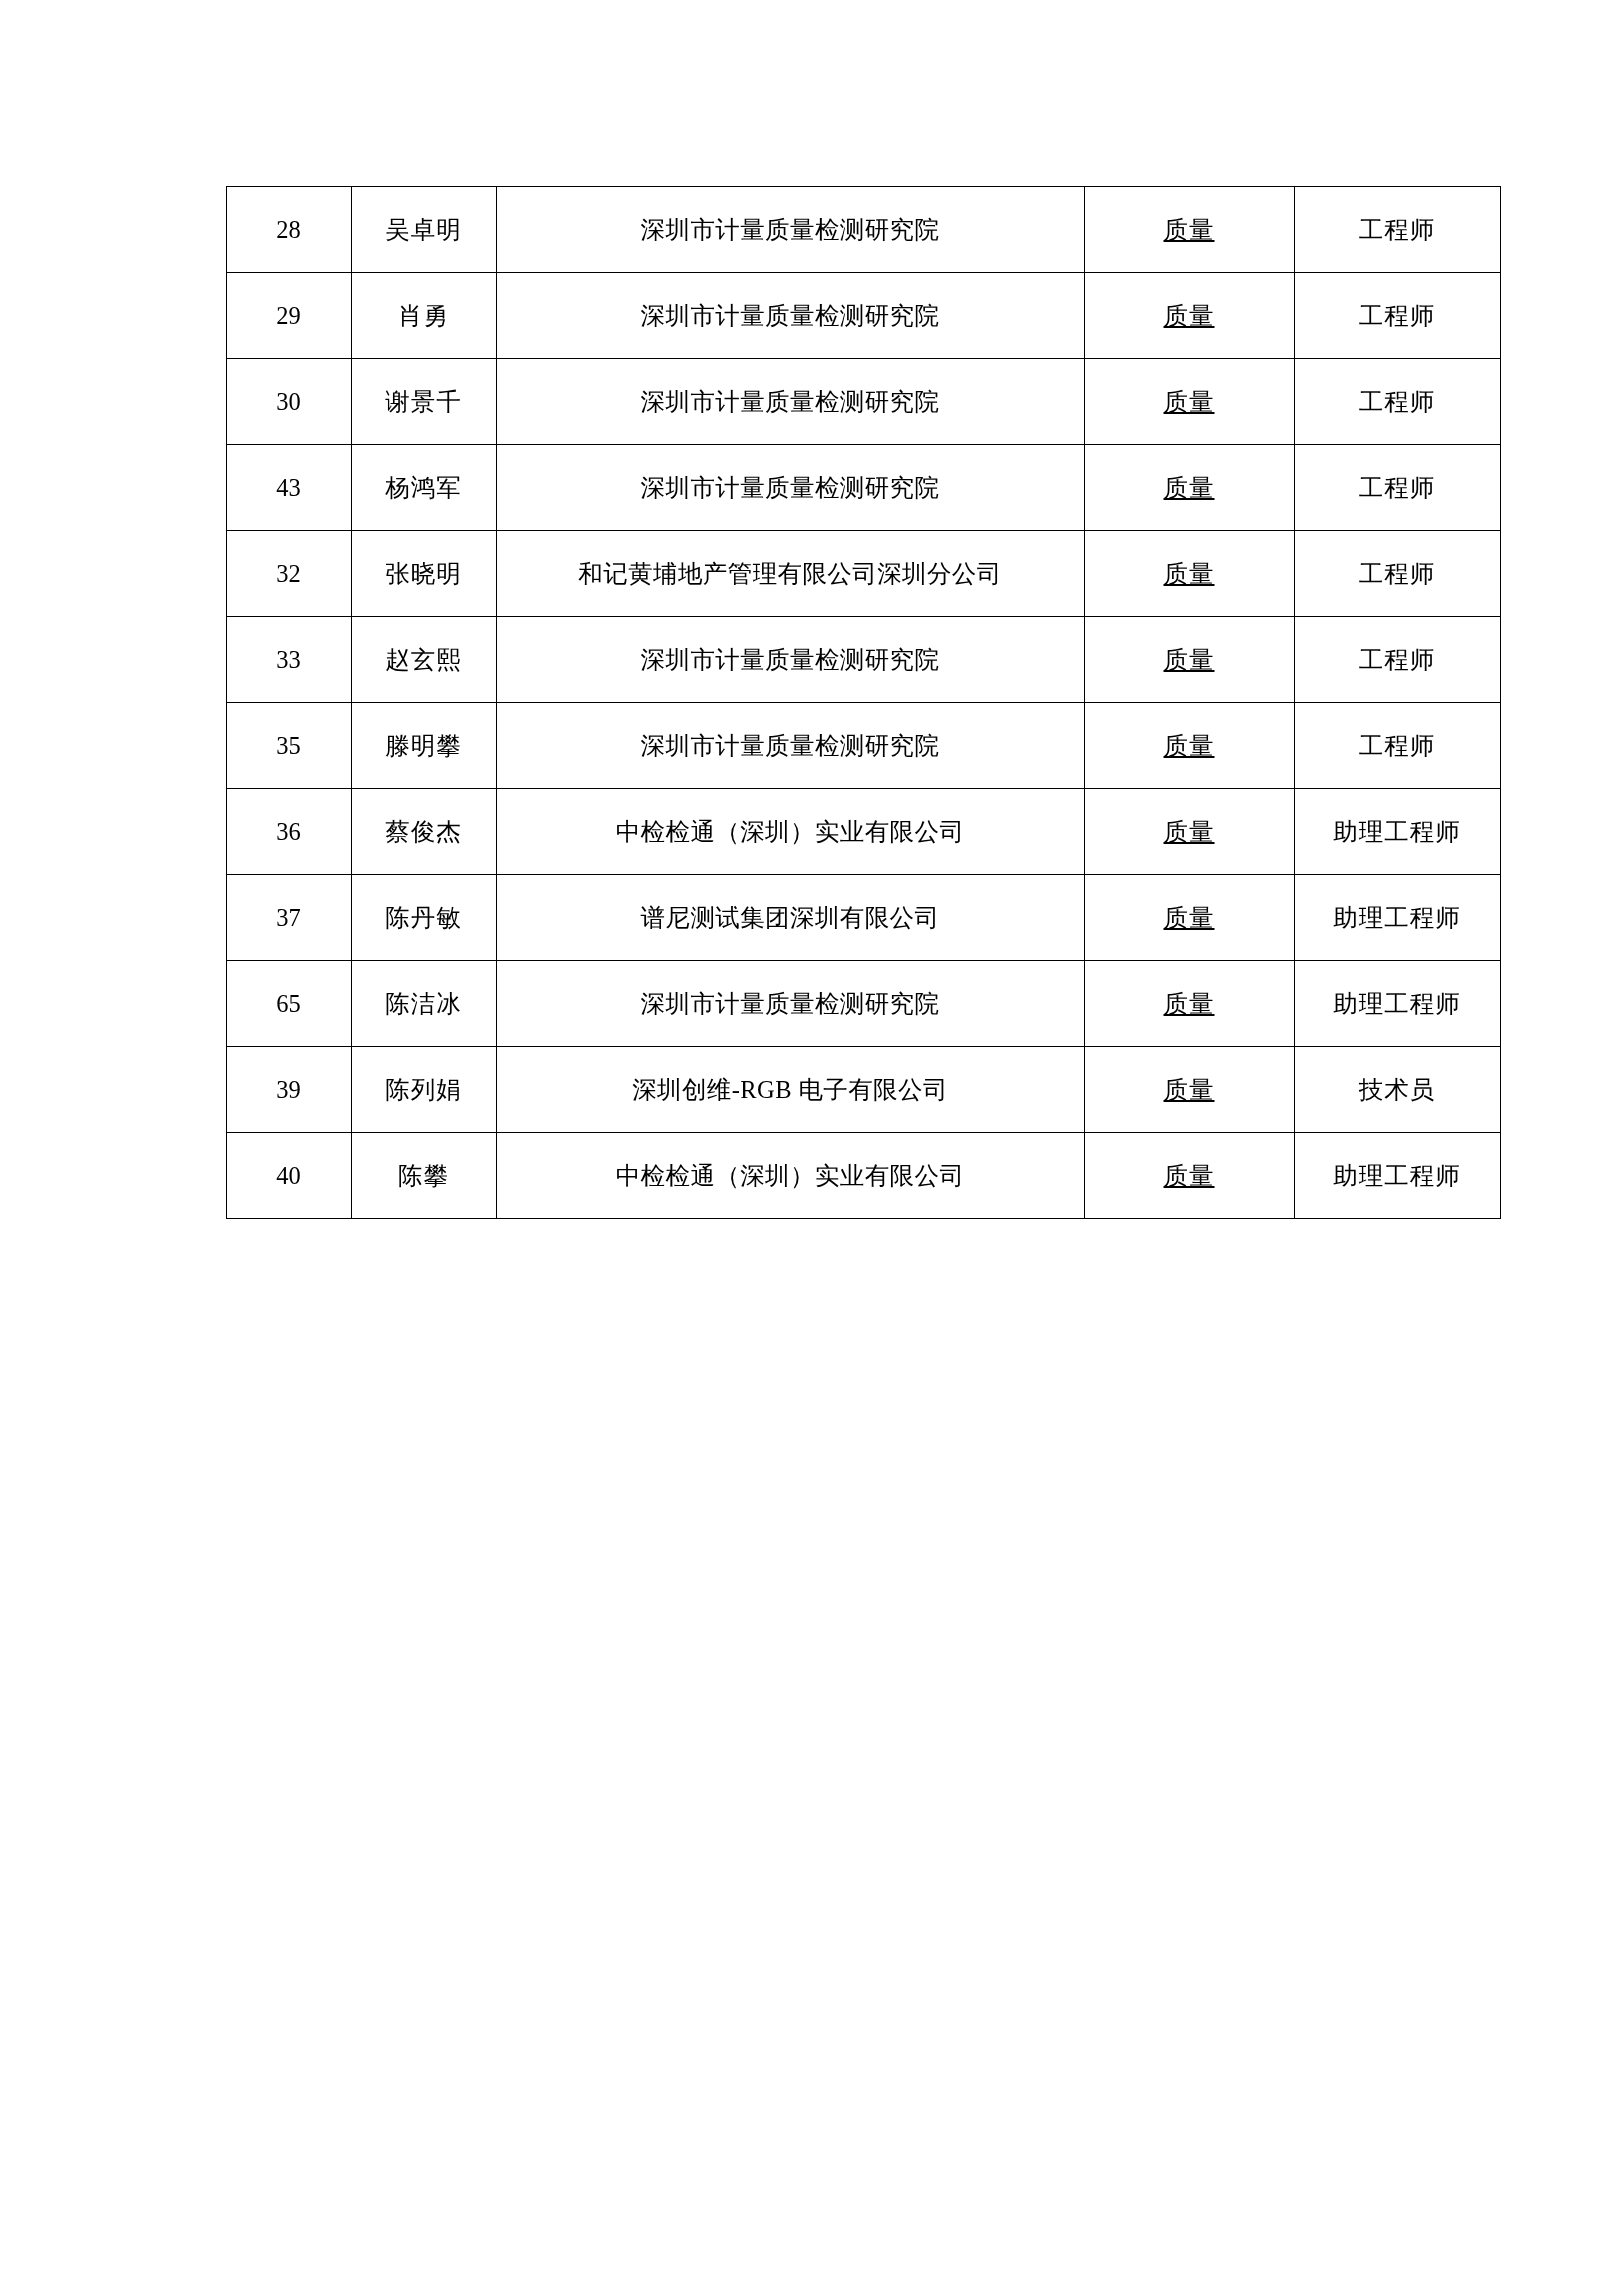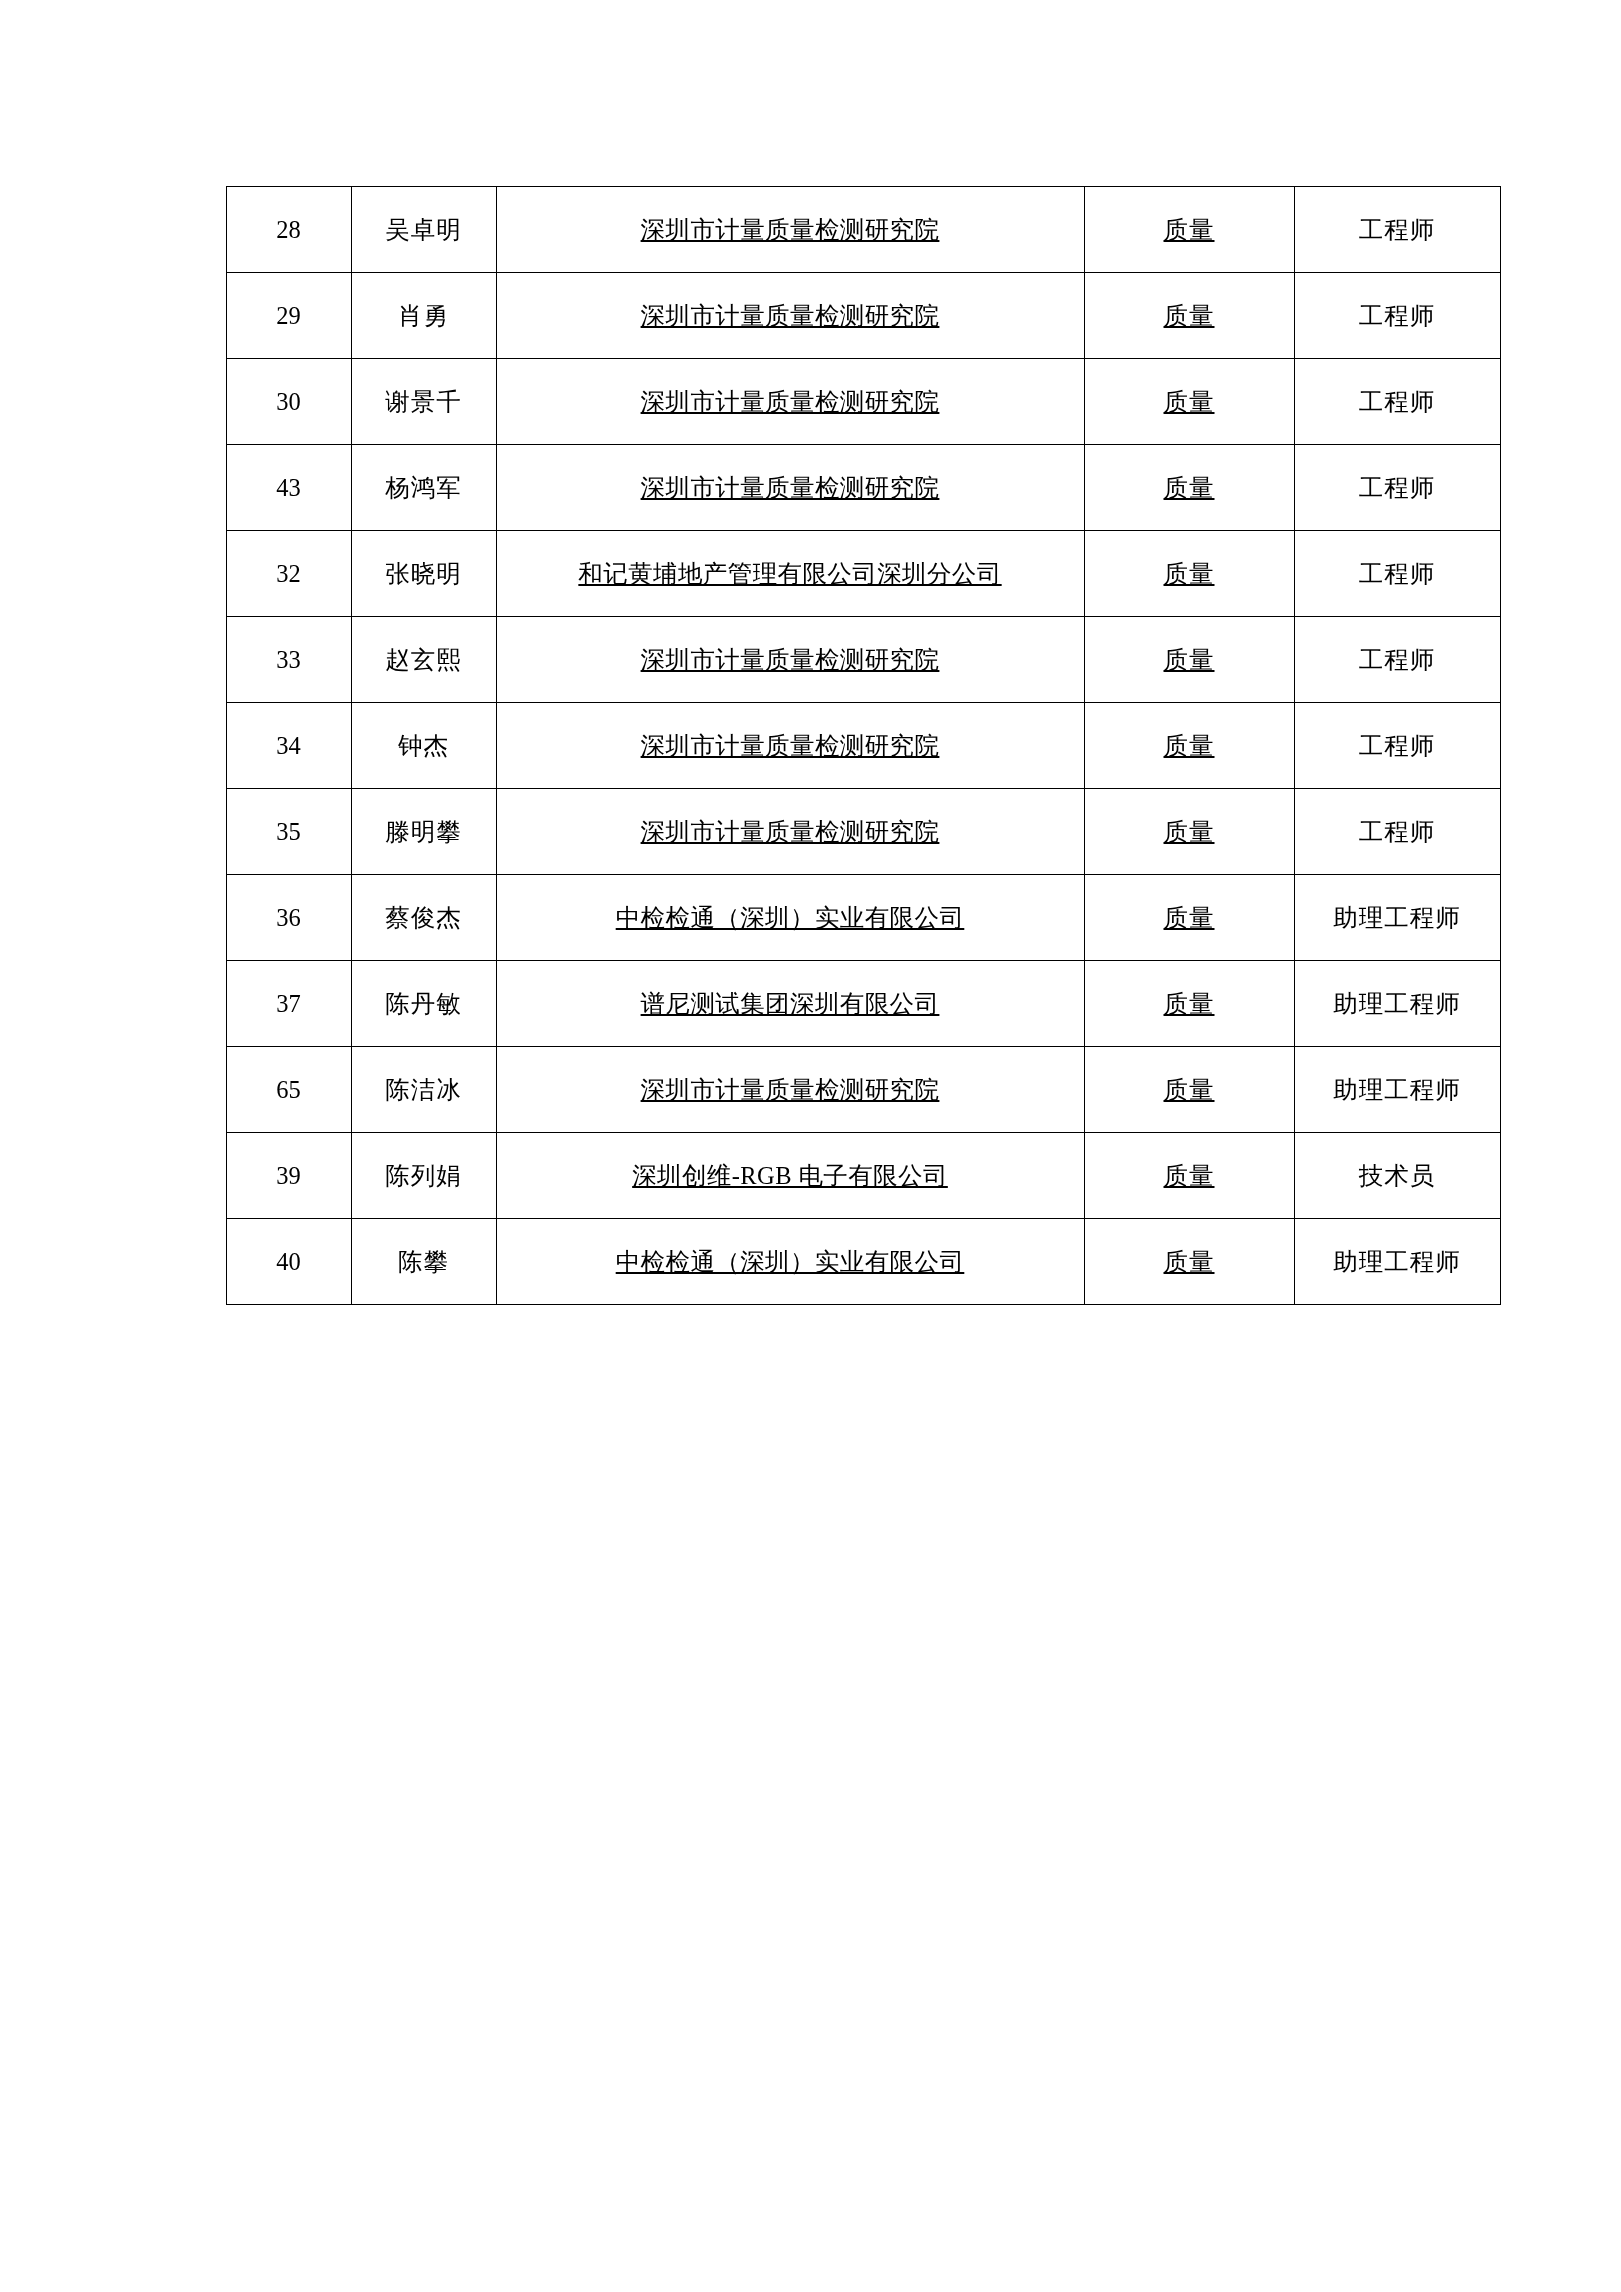--- a/index.html
+++ b/index.html
@@ -50,21 +50,20 @@
   td.index-cell {
     font-size: 23.5px;
   }
   td.name-cell {
     font-size: 25.5px;
     letter-spacing: 1px;
   }
   td.org-cell {
     font-size: 25.5px;
     letter-spacing: 0.4px;
-    text-decoration: underline;
   }
   td.field-cell {
     font-size: 24.5px;
     letter-spacing: 1px;
     text-decoration: underline;
   }
   td.title-cell {
     font-size: 24.5px;
     letter-spacing: 1px;
   }
@@ -119,27 +118,20 @@
           <td class="title-cell">工程师</td>
         </tr>
         <tr>
           <td class="index-cell">33</td>
           <td class="name-cell">赵玄熙</td>
           <td class="org-cell">深圳市计量质量检测研究院</td>
           <td class="field-cell">质量</td>
           <td class="title-cell">工程师</td>
         </tr>
         <tr>
-          <td class="index-cell">34</td>
-          <td class="name-cell">钟杰</td>
-          <td class="org-cell">深圳市计量质量检测研究院</td>
-          <td class="field-cell">质量</td>
-          <td class="title-cell">工程师</td>
-        </tr>
-        <tr>
           <td class="index-cell">35</td>
           <td class="name-cell">滕明攀</td>
           <td class="org-cell">深圳市计量质量检测研究院</td>
           <td class="field-cell">质量</td>
           <td class="title-cell">工程师</td>
         </tr>
         <tr>
           <td class="index-cell">36</td>
           <td class="name-cell">蔡俊杰</td>
           <td class="org-cell">中检检通（深圳）实业有限公司</td>

